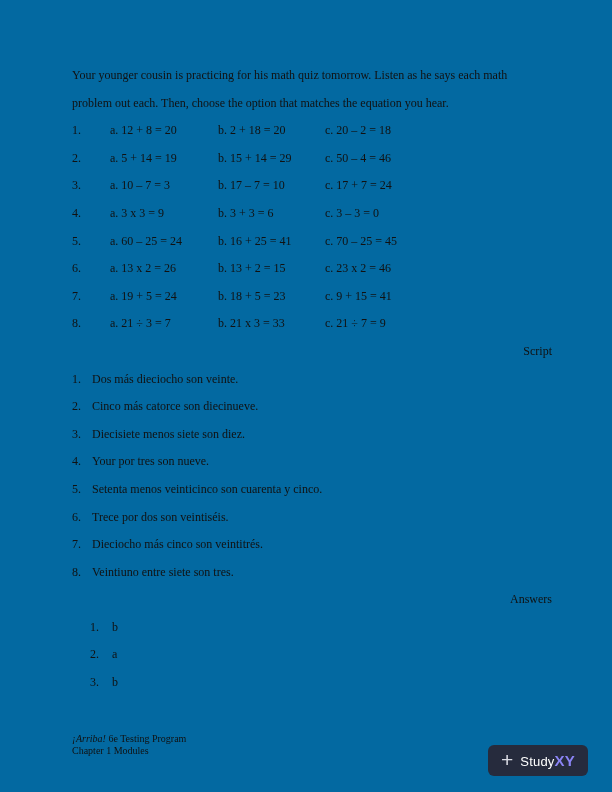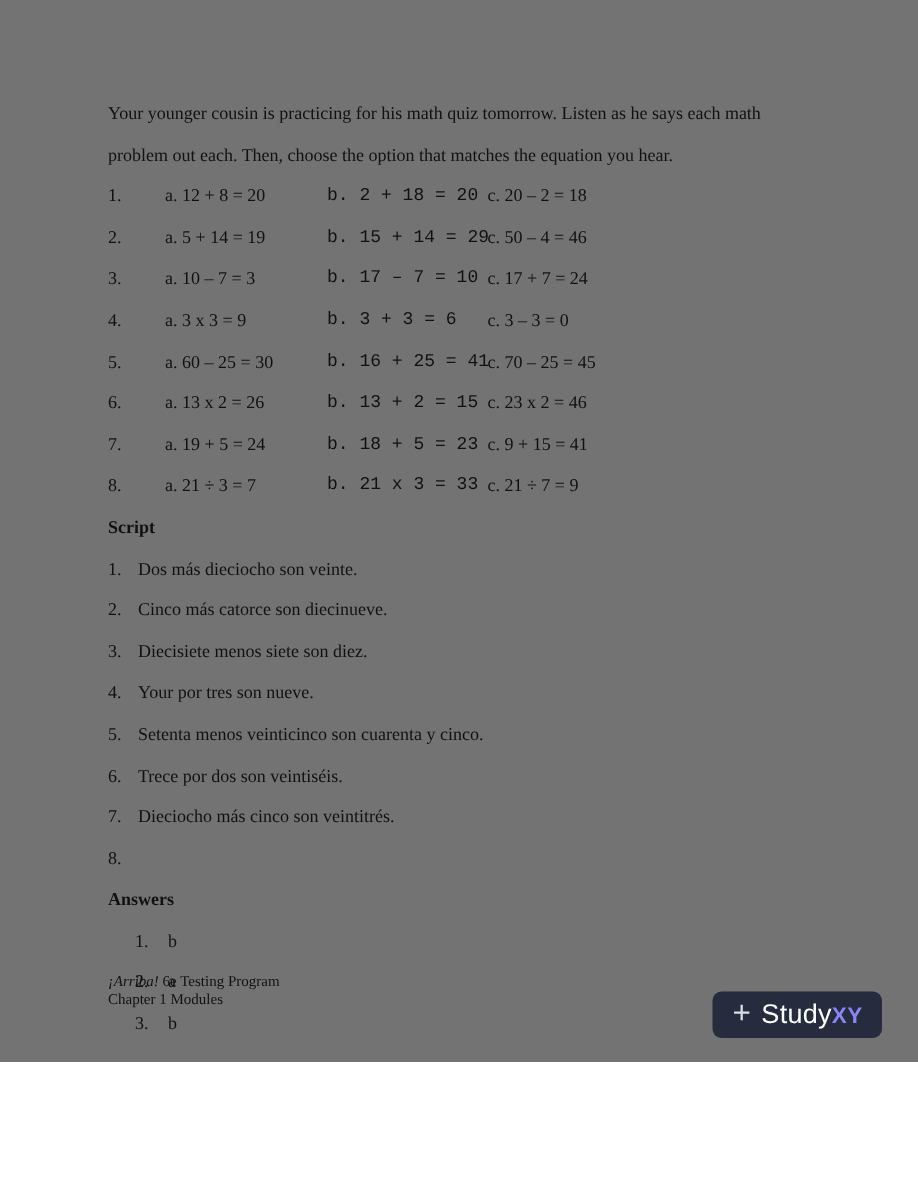--- a/index.html
+++ b/index.html
@@ -3,22 +3,22 @@
 <meta charset="utf-8">
 <style>
   html, body {
     margin: 0;
     padding: 0;
     background: #ffffff;
   }
   .page {
     position: relative;
     width: 612px;
-    height: 708px;
-    background: #737373;
+    height: 792px;
+    background: #0369a1;
     font-family: "Liberation Serif", serif;
     color: #111111;
     overflow: hidden;
   }
   .content {
     position: absolute;
     left: 72px;
     top: 62px;
     right: 60px;
     font-size: 12px;
@@ -28,26 +28,27 @@
     margin: 0;
     white-space: nowrap;
   }
   .q-row {
     display: flex;
     line-height: 27.6px;
     white-space: nowrap;
   }
   .q-num { width: 38px; flex: 0 0 38px; }
   .q-a   { width: 108px; flex: 0 0 108px; }
-  .q-b   { width: 107px; flex: 0 0 107px; font-family: Liberation Mono, monospace; }
+  .q-b   { width: 107px; flex: 0 0 107px; }
   .q-c   { flex: 1; }
   .heading {
-    font-weight: bold;
+    font-weight: normal;
     line-height: 27.6px;
     margin: 0;
+    text-align: right;
   }
   .script-row {
     display: flex;
     line-height: 27.6px;
     white-space: nowrap;
   }
   .script-num { width: 20px; flex: 0 0 20px; }
   .answer-row {
     display: flex;
     line-height: 27.6px;
@@ -79,21 +80,21 @@
   }
   .brand-plus {
     color: #d9dbe3;
     font-size: 21px;
     font-weight: 300;
     line-height: 1;
     margin-top: -2px;
   }
   .brand-study {
     color: #ffffff;
-    font-size: 18px;
+    font-size: 13px;
     letter-spacing: 0.2px;
   }
   .brand-xy {
     color: #8b84f5;
     font-size: 15px;
     font-weight: bold;
     letter-spacing: 0.2px;
   }
 </style>
 </head>
@@ -125,21 +126,21 @@
         <span class="q-c">c. 17 + 7 = 24</span>
       </div>
       <div class="q-row">
         <span class="q-num">4.</span>
         <span class="q-a">a. 3 x 3 = 9</span>
         <span class="q-b">b. 3 + 3 = 6</span>
         <span class="q-c">c. 3 – 3 = 0</span>
       </div>
       <div class="q-row">
         <span class="q-num">5.</span>
-        <span class="q-a">a. 60 – 25 = 30</span>
+        <span class="q-a">a. 60 – 25 = 24</span>
         <span class="q-b">b. 16 + 25 = 41</span>
         <span class="q-c">c. 70 – 25 = 45</span>
       </div>
       <div class="q-row">
         <span class="q-num">6.</span>
         <span class="q-a">a. 13 x 2 = 26</span>
         <span class="q-b">b.  13 + 2 = 15</span>
         <span class="q-c">c. 23 x 2 = 46</span>
       </div>
       <div class="q-row">
@@ -182,20 +183,21 @@
       <div class="script-row">
         <span class="script-num">6.</span>
         <span>Trece por dos son veintiséis.</span>
       </div>
       <div class="script-row">
         <span class="script-num">7.</span>
         <span>Dieciocho más cinco son veintitrés.</span>
       </div>
       <div class="script-row">
         <span class="script-num">8.</span>
+        <span>Veintiuno entre siete son tres.</span>
       </div>
     </div>
 
     <p class="heading">Answers</p>
 
     <div>
       <div class="answer-row">
         <span class="answer-num">1.</span>
         <span>b</span>
       </div>

